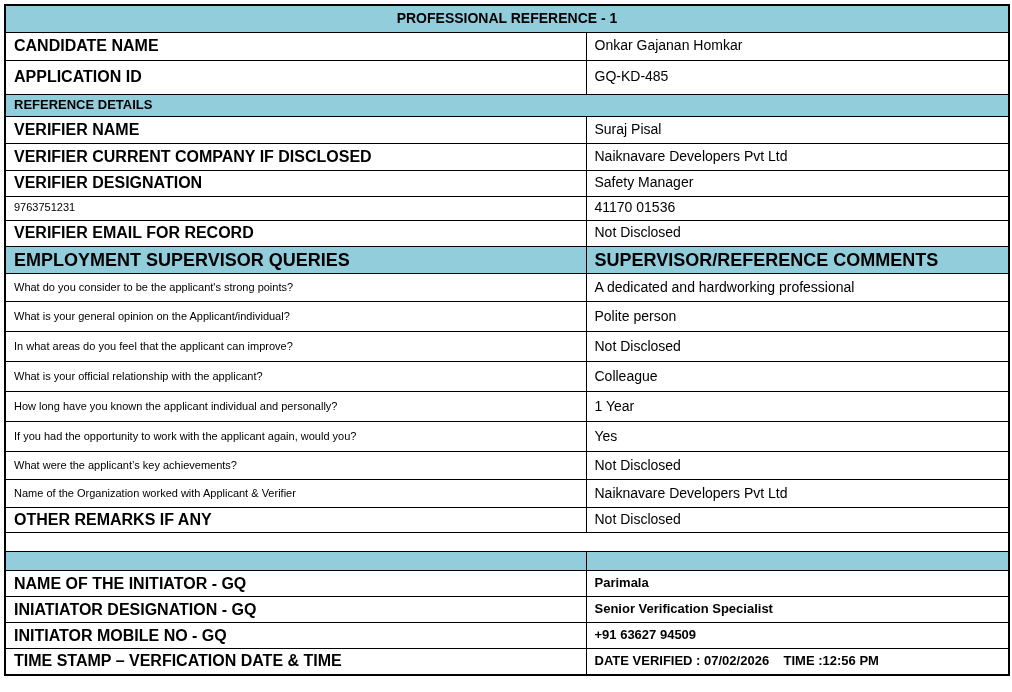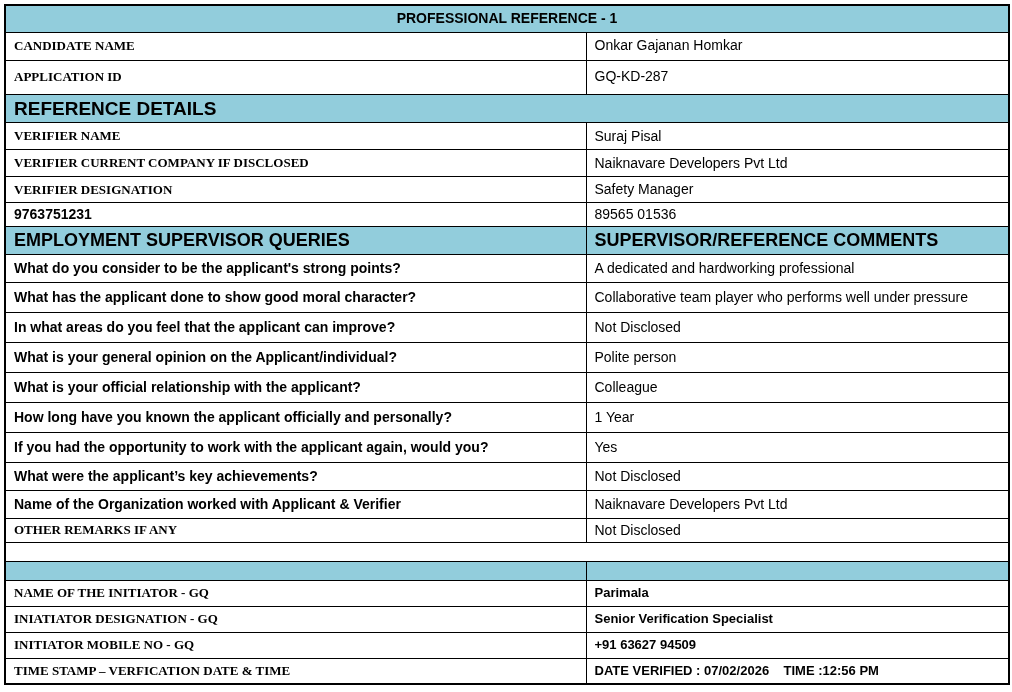--- a/index.html
+++ b/index.html
@@ -39,34 +39,33 @@
   }
   td.blue { background: #92CDDC; }
   td.title-cell {
     text-align: center;
     font-weight: bold;
     font-size: 14px;
     border-bottom: 2px solid #000;
   }
   td.section-cell {
     font-weight: bold;
-    font-size: 19px;
+    font-size: 13px;
   }
   td.colhead {
     font-weight: bold;
     font-size: 18px;
   }
   td.lbl {
     font-weight: bold;
-    font-size: 13px;
-    font-family: Liberation Serif, serif;
+    font-size: 16px;
   }
   td.txt {
-    font-weight: bold;
-    font-size: 14px;
+    font-weight: normal;
+    font-size: 11px;
   }
   td.val {
     font-weight: normal;
     font-size: 14px;
     white-space: pre-wrap;
   }
   td.bval {
     font-weight: bold;
     font-size: 13px;
     white-space: pre-wrap;
@@ -87,70 +86,70 @@
         <tr style="height:27px">
       <td colspan="2" class="blue title-cell">PROFESSIONAL REFERENCE - 1</td>
     </tr>
 
     <tr style="height:28px">
       <td class="lbl">CANDIDATE NAME</td>
       <td class="val">Onkar Gajanan Homkar</td>
     </tr>
     <tr style="height:34px">
       <td class="lbl">APPLICATION ID</td>
-      <td class="val">GQ-KD-287</td>
+      <td class="val">GQ-KD-485</td>
     </tr>
 
     <tr style="height:22px">
       <td colspan="2" class="blue section-cell">REFERENCE DETAILS</td>
     </tr>
     <tr style="height:27px">
       <td class="lbl">VERIFIER NAME</td>
       <td class="val">Suraj Pisal</td>
     </tr>
     <tr style="height:27px">
       <td class="lbl">VERIFIER CURRENT COMPANY IF DISCLOSED</td>
       <td class="val">Naiknavare Developers Pvt Ltd</td>
     </tr>
     <tr style="height:26px">
       <td class="lbl">VERIFIER DESIGNATION</td>
       <td class="val">Safety Manager</td>
     </tr>
     <tr style="height:24px">
       <td class="txt">9763751231</td>
-      <td class="val">89565 01536</td>
+      <td class="val">41170 01536</td>
+    </tr>
+    <tr style="height:26px">
+      <td class="lbl">VERIFIER EMAIL FOR RECORD</td>
+      <td class="val">Not Disclosed</td>
     </tr>
 
     <tr style="height:23px">
       <td class="blue colhead">EMPLOYMENT SUPERVISOR QUERIES</td>
       <td class="blue colhead">SUPERVISOR/REFERENCE COMMENTS</td>
     </tr>
 
     <tr style="height:28px">
       <td class="txt">What do you consider to be the applicant's strong points?</td>
       <td class="val">A dedicated and hardworking professional</td>
     </tr>
     <tr style="height:30px">
-      <td class="txt">What has the applicant done to show good moral character?</td>
-      <td class="val">Collaborative team player who performs well under pressure</td>
+      <td class="txt">What is your general opinion on the Applicant/individual?</td>
+      <td class="val">Polite person</td>
     </tr>
     <tr style="height:30px">
       <td class="txt">In what areas do you feel that the applicant can improve?</td>
       <td class="val">Not Disclosed</td>
     </tr>
     <tr style="height:30px">
-      <td class="txt">What is your general opinion on the Applicant/individual?</td>
-      <td class="val">Polite person</td>
-    </tr>
-    <tr style="height:30px">
       <td class="txt">What is your official relationship with the applicant?</td>
       <td class="val">Colleague</td>
     </tr>
     <tr style="height:30px">
-      <td class="txt">How long have you known the applicant officially and personally?</td>
+      <td class="txt">How long have you known the applicant individual and personally?</td>
       <td class="val">1 Year</td>
     </tr>
     <tr style="height:30px">
       <td class="txt">If you had the opportunity to work with the applicant again, would you?</td>
       <td class="val">Yes</td>
     </tr>
     <tr style="height:28px">
       <td class="txt">What were the applicant’s key achievements?</td>
       <td class="val">Not Disclosed</td>
     </tr>

